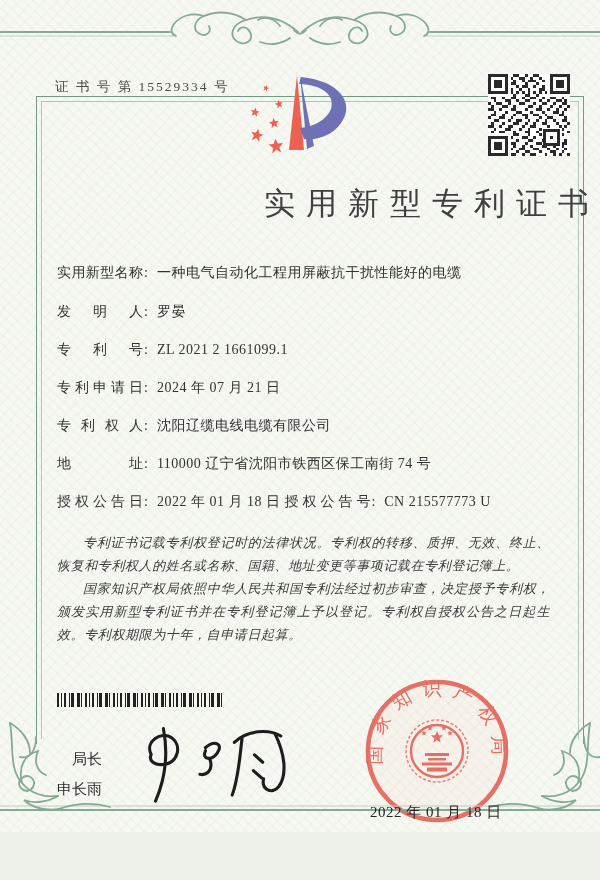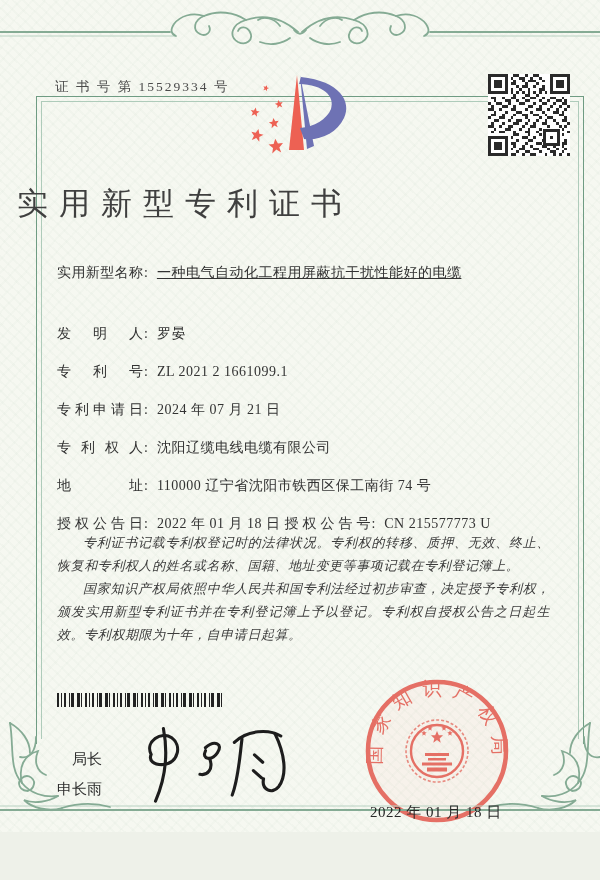--- a/index.html
+++ b/index.html
@@ -6,24 +6,24 @@
   body{width:600px;height:880px;background:#eef1e9;font-family:"Liberation Serif","DejaVu Serif",serif;}
   .page{position:relative;width:600px;height:832px;overflow:hidden;
         background:#f6f8f1;
         background-image:repeating-linear-gradient(43deg,rgba(130,170,140,0.045) 0 2px,transparent 2px 7px),
                          repeating-linear-gradient(-47deg,rgba(130,170,140,0.035) 0 2px,transparent 2px 9px);}
   .abs{position:absolute;}
   
   .frame-outer{left:36px;top:96px;right:16px;bottom:88px;border-top:1.8px solid #6f9c83;border-left:1.8px solid #6f9c83;border-right:1.8px solid #6f9c83;}
   .frame-inner{left:41px;top:101px;right:21px;bottom:93px;border-top:1px solid #aecbba;border-left:1px solid #aecbba;border-right:1px solid #aecbba;}
   .cert-no{left:55px;top:78px;font-size:13.5px;letter-spacing:2px;color:#4a4a4a;}
-  .title{left:0;right:0;top:183px;text-align:left;font-size:31px;letter-spacing:11px;padding-left:17px;color:#3f3f3f;}
+  .title{left:0;right:0;top:183px;text-align:right;font-size:31px;letter-spacing:11px;padding-left:10px;color:#3f3f3f;}
   .fields{left:57px;top:262px;right:30px;font-size:14px;color:#333;}
   .frow{margin-bottom:17px;line-height:21px;white-space:nowrap;}
-  .frow.first{margin-bottom:40px;text-decoration:underline;}
+  .frow.first{margin-bottom:18px;}
   .flabel{display:inline-block;width:86px;text-align:justify;text-align-last:justify;vertical-align:top;}
   .fcolon{display:inline-block;margin:0 9px 0 1px;}
   .fvalue{letter-spacing:0.5px;}
   .pair2{margin-left:4px;}
   .pair2 .flabel{width:86px;}
   .paras{left:57px;right:50px;top:532px;font-size:13px;line-height:1.76;color:#3b3b3b;font-style:italic;letter-spacing:0.6px;text-align:justify;}
   .paras p{margin:0;text-indent:2em;}
   .barcode{left:57px;top:693px;width:166px;height:14px;
            background:repeating-linear-gradient(90deg,#222 0 1px,transparent 1px 4px),
                       repeating-linear-gradient(90deg,#222 0 2px,transparent 2px 7px);}

